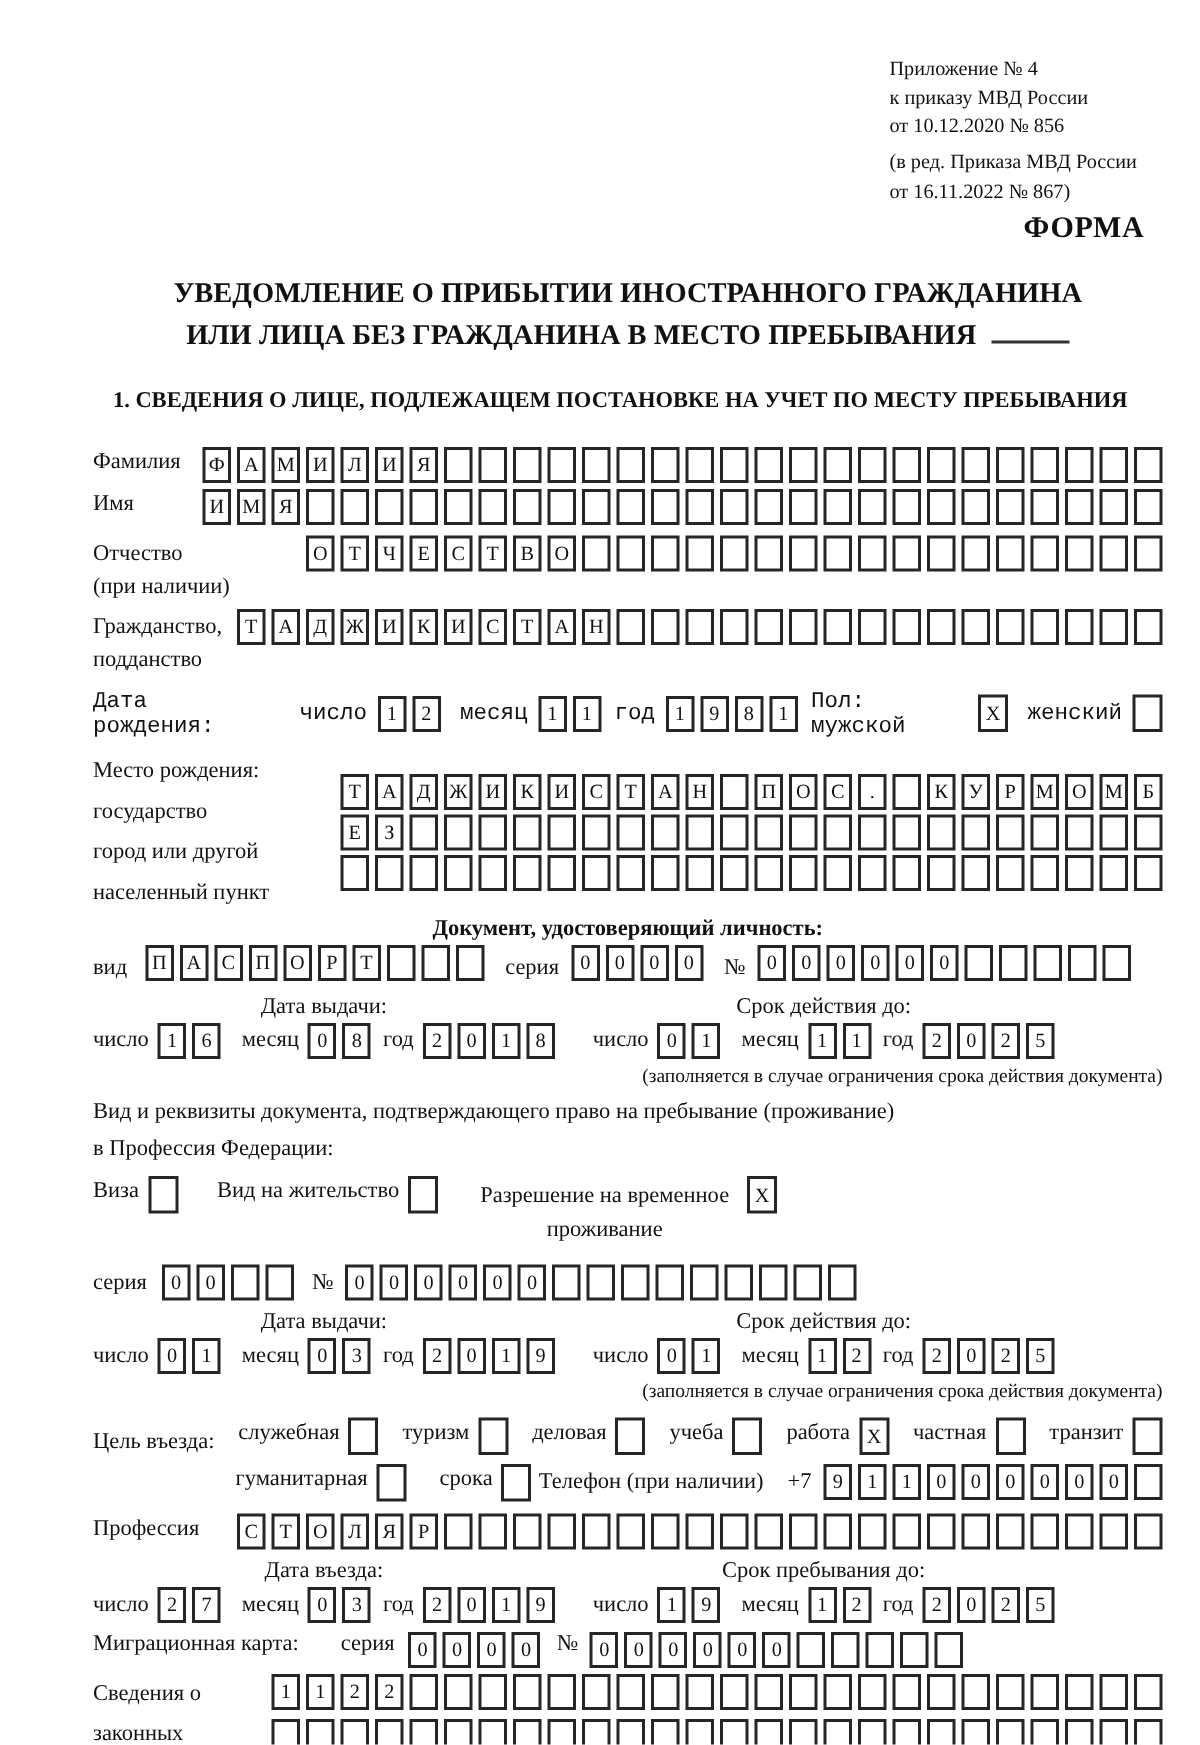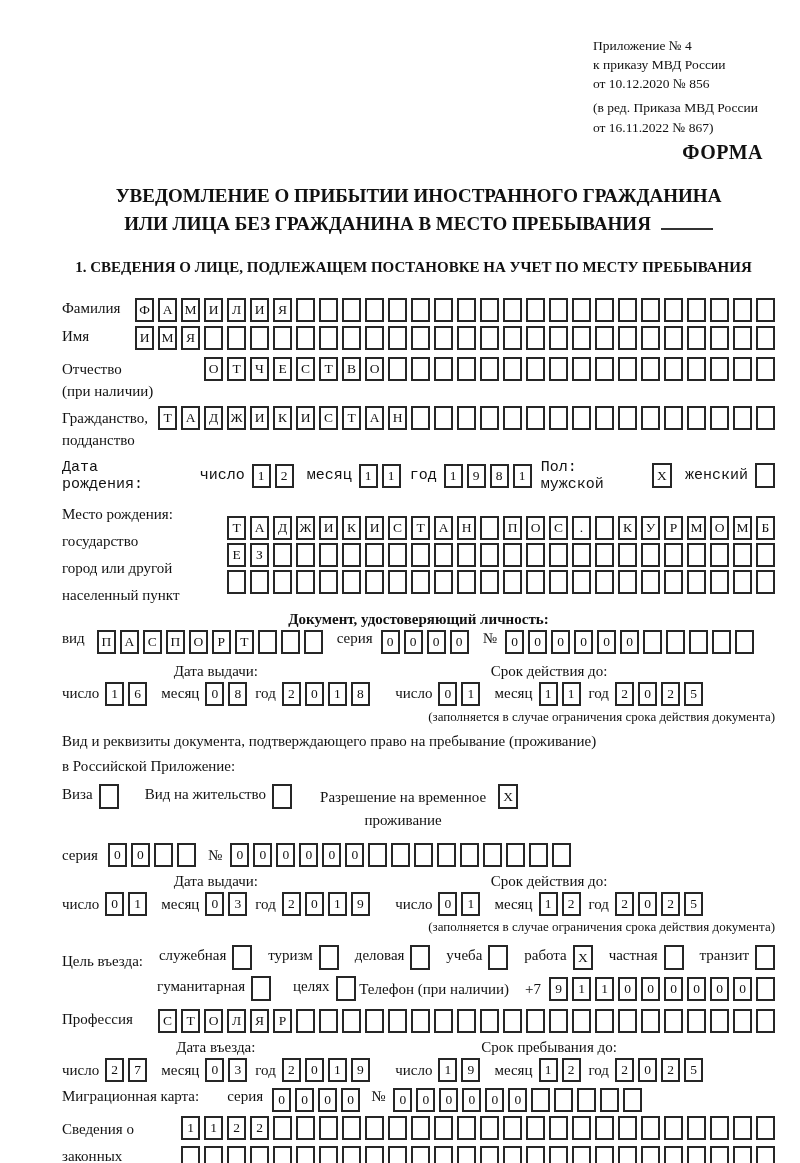--- a/index.html
+++ b/index.html
@@ -42,21 +42,21 @@
   .inline-line .sp2 { margin-left:9px; }
 
   
   .bp { display:flex; align-items:center; margin-bottom:2px; }
   .bp-labels { flex:none; line-height:1.8; }
   .bp-rows { margin-left:auto; display:flex; flex-direction:column; gap:3px; }
 
   .center-bold { text-align:center; font-weight:bold; margin:1px 0 2px; }
 
   
-  .doc-line { display:flex; align-items:flex-start; margin-bottom:9px; }
+  .doc-line { display:flex; align-items:flex-end; margin-bottom:9px; }
   .doc-line .wlbl { margin-right:12px; }
   .doc-line .sp { margin-left:14px; margin-right:8px; }
 
   
   .dates { display:flex; margin-top:6px; }
   .dg { display:flex; flex-direction:column; }
   .dg2 { margin-left:auto; margin-right:72px; }
   .date-head { text-align:center; margin-bottom:2px; }
   .date-line { display:flex; align-items:center; }
   .date-line .wlbl { margin-right:6px; }
@@ -75,21 +75,21 @@
   .w175 { width:178px; }
   .g1 { margin-left:26px; } .g2 { margin-left:22px; } .g3 { margin-left:18px; }
 
   
   .serial-line { display:flex; align-items:center; margin-bottom:6px; }
   .serial-line .wlbl { margin-right:10px; }
   .serial-line .sp { margin-left:12px; margin-right:8px; }
 
   
   .purpose1 { display:flex; align-items:flex-end; justify-content:space-between; margin-top:10px; }
-  .purpose2 { display:flex; align-items:flex-end; margin-top:6px; padding-left:95px; }
+  .purpose2 { display:flex; align-items:flex-start; margin-top:6px; padding-left:95px; }
   .purpose2 .gap { margin-left:22px; }
   .phone-group { margin-left:auto; display:flex; align-items:center; }
   .phone-group .plbl { margin-right:16px; }
   .phone-group .pfx { margin-right:8px; }
 
   
 
   
   .mig { display:flex; margin:6px 0 4px; }
   .mig .wlbl { margin-left:28px; margin-right:9px; }
@@ -459,21 +459,21 @@
             <span class="cell">2</span>
             <span class="cell">5</span>
           </span>
       </div>
     </div>
   </div>
   <div class="note-right">(заполняется в случае ограничения срока действия документа)</div>
 
   <div class="intro">
     <div>Вид и реквизиты документа, подтверждающего право на пребывание (проживание)</div>
-    <div>в Российской Приложение:</div>
+    <div>в Профессия Федерации:</div>
   </div>
 
   <div class="opts">
     <div class="opt">
       <span class="olbl">Виза</span>
       <span class="cell cb"></span>
     </div>
     <div class="opt g1">
       <span class="olbl">Вид на жительство</span>
       <span class="cell cb"></span>
@@ -591,21 +591,21 @@
       <span class="cell cb"></span>
     </span>
   </div>
 
   <div class="purpose2">
     <span class="opt">
       <span class="olbl">гуманитарная</span>
       <span class="cell cb"></span>
     </span>
     <span class="opt gap">
-      <span class="olbl">целях</span>
+      <span class="olbl">срока</span>
       <span class="cell cb"></span>
     </span>
     <span class="phone-group">
       <span class="plbl">Телефон (при наличии)</span>
       <span class="pfx">+7</span>
       <span class="cells">
           <span class="cell">9</span>
           <span class="cell">1</span>
           <span class="cell">1</span>
           <span class="cell">0</span>

